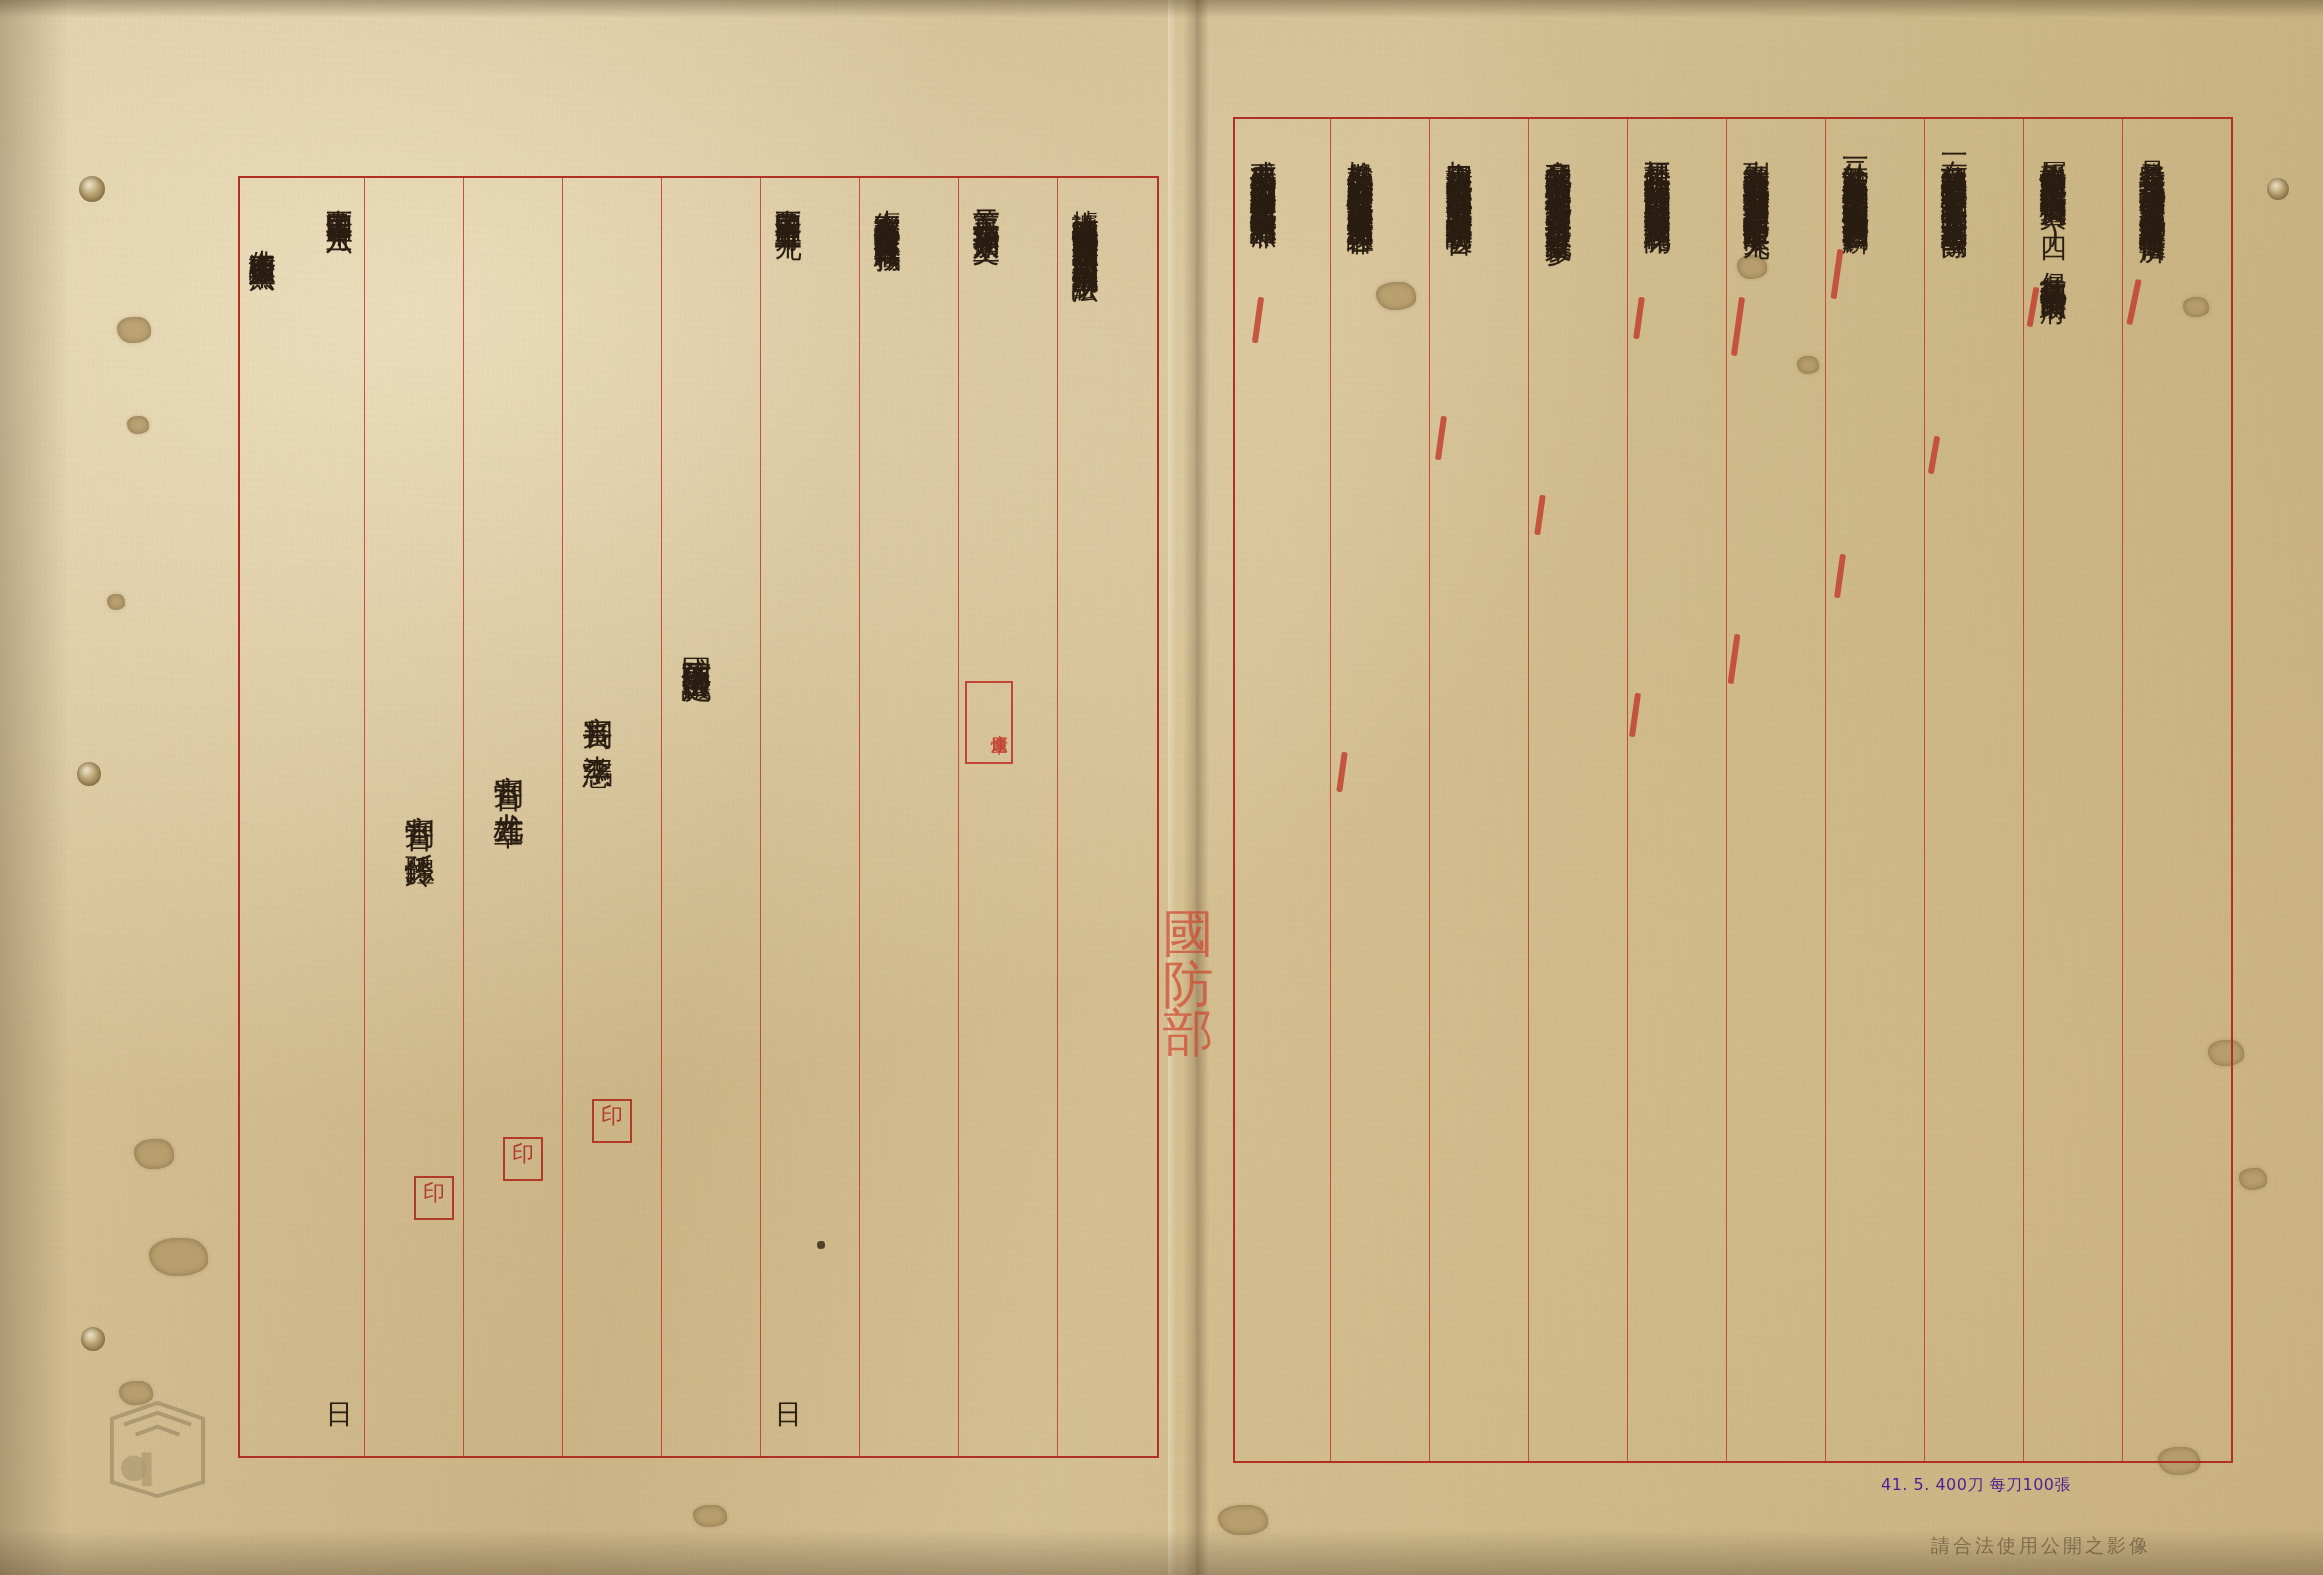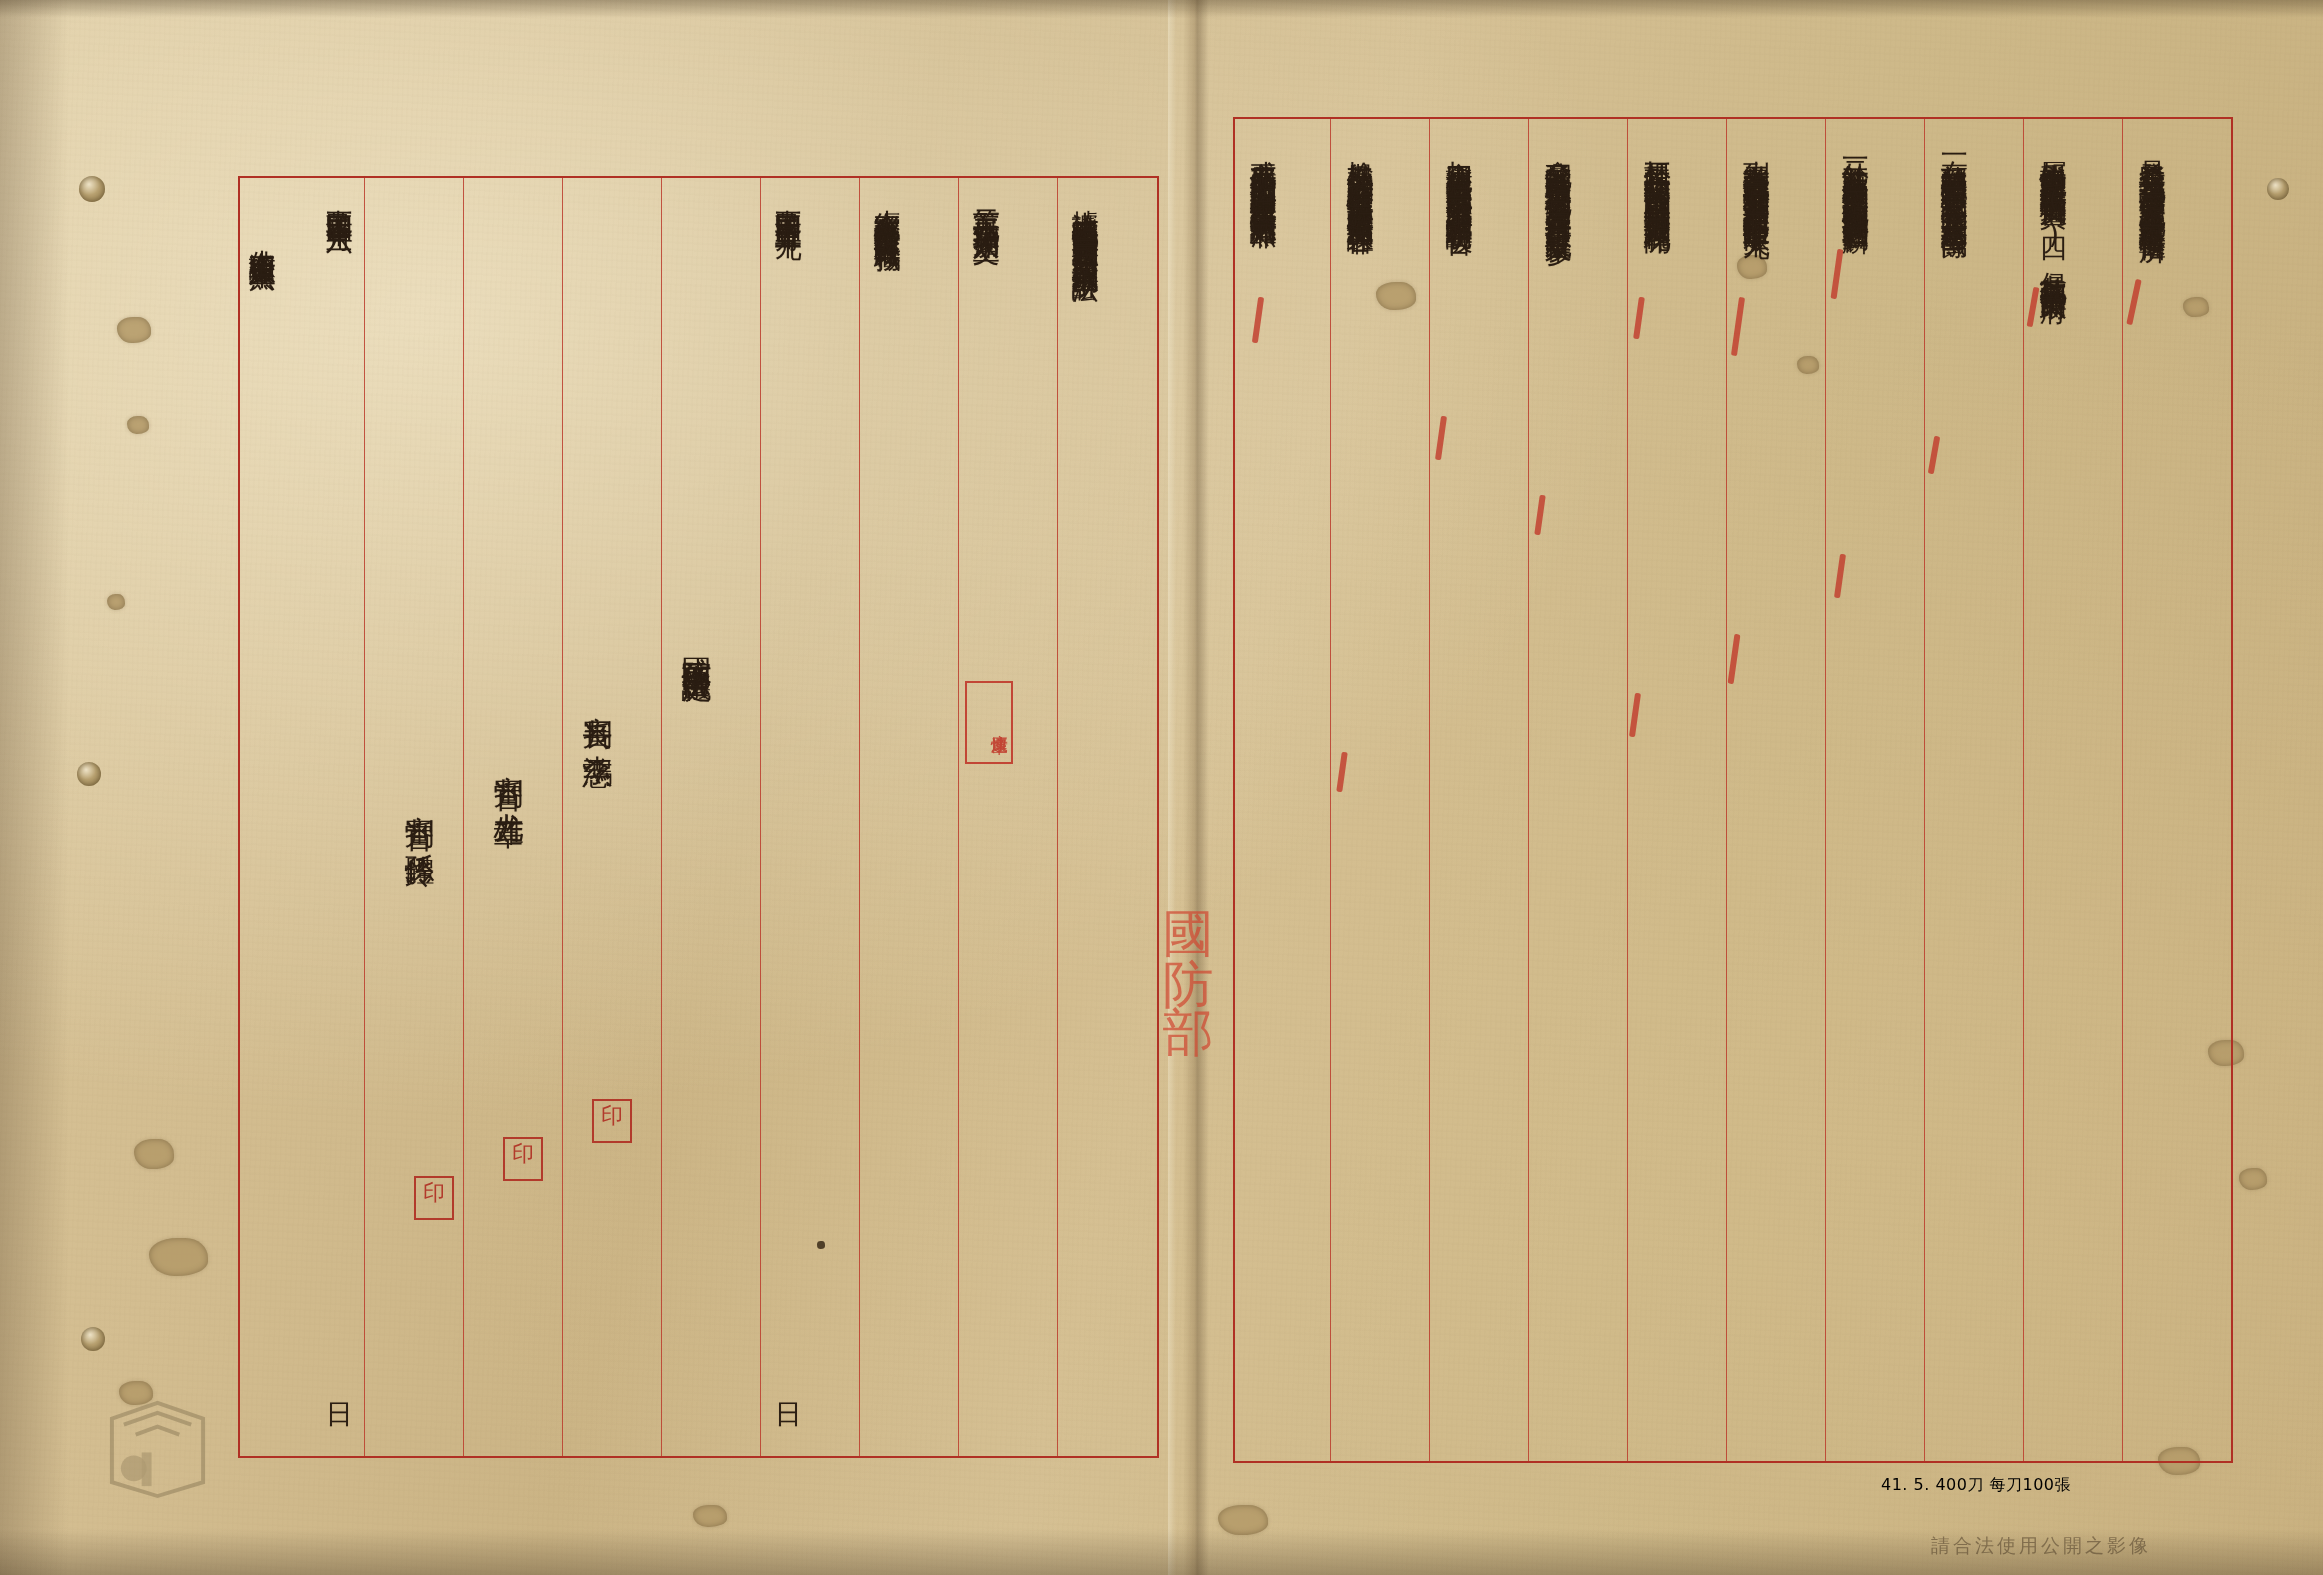--- a/index.html
+++ b/index.html
@@ -131,21 +131,21 @@
     writing-mode: vertical-rl;
     text-orientation: upright;
     color: #d04a33;
     font-size: 51px;
     letter-spacing: 46px;
     opacity: 0.72;
     font-family: "DejaVu Serif", serif;
   }
   .printline {
     position: absolute;
-    color: #000000;
+    color: #4c1d95;
     font-size: 16px;
     font-family: "DejaVu Sans", sans-serif;
     letter-spacing: 0.5px;
   }
   .footer-note {
     position: absolute;
     color: #7d6a4a;
     font-size: 19px;
     letter-spacing: 3px;
     opacity: 0.85;

